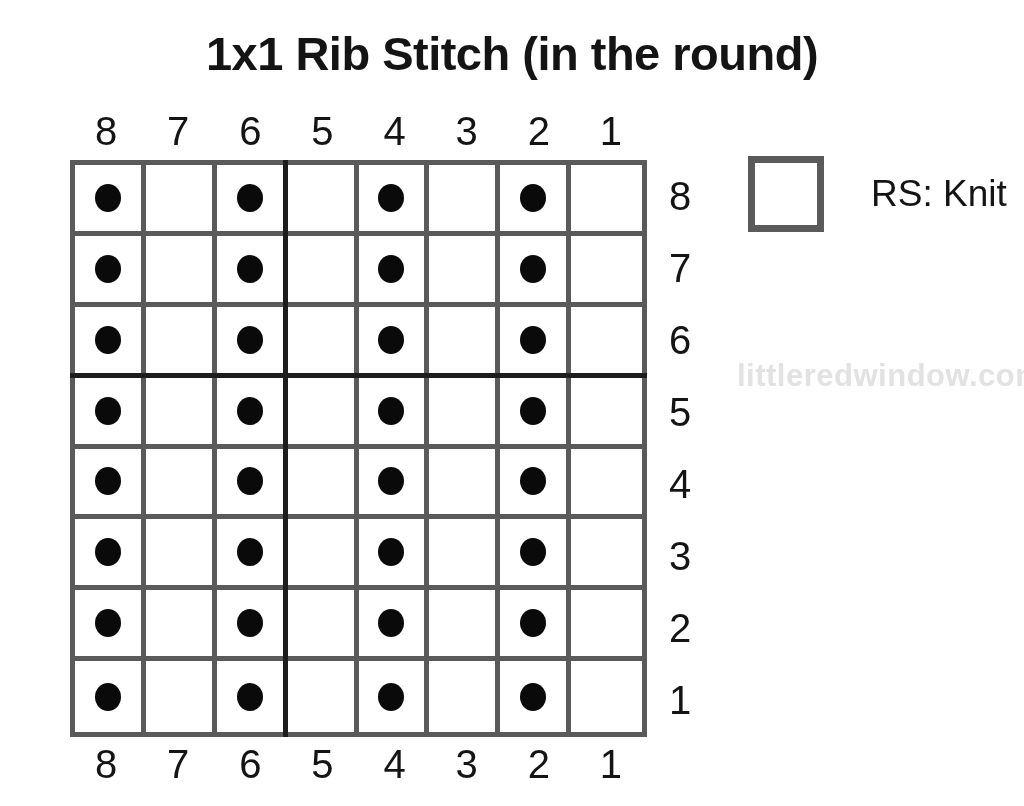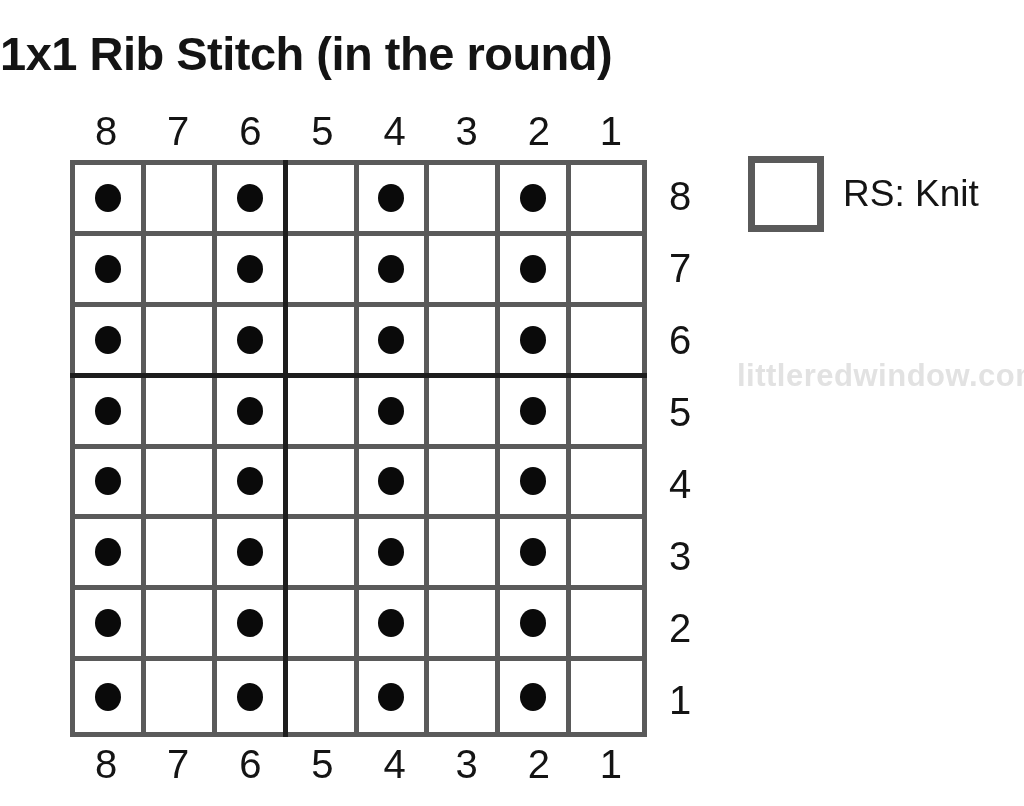--- a/index.html
+++ b/index.html
@@ -14,21 +14,21 @@
   body{
     width:1024px;height:806px;
     background:var(--background);
     font-family:"Liberation Sans", sans-serif;
     color:var(--text);
     position:relative;
     overflow:hidden;
   }
   .page-title{
     position:absolute;left:0;top:26px;width:1024px;
-    text-align:left;
+    text-align:center;
     font-size:47px;font-weight:700;letter-spacing:-0.5px;
     color:var(--text);
   }
   
   .grid{
     position:absolute;left:70px;top:160px;
     width:577px;height:577px;
     box-sizing:border-box;
     border:5px solid var(--grid-line);
     background:#fff;
@@ -68,21 +68,21 @@
   
   .legend{position:absolute;left:748px;top:156px;}
   .legend-item{display:flex;align-items:center;margin-bottom:36px;}
   .legend-box{
     width:76px;height:76px;box-sizing:border-box;
     border:7px solid var(--grid-line);background:#fff;
     display:flex;align-items:center;justify-content:center;
     flex:0 0 auto;
   }
   .legend-dot{width:25px;height:25px;border-radius:50%;background:var(--dot);}
-  .legend-label{margin-left:19px;font-size:37px;color:var(--text);white-space:nowrap;}
+  .legend-label{margin-left:47px;font-size:37px;color:var(--text);white-space:nowrap;}
   .watermark{
     position:absolute;left:737px;top:358px;
     font-size:31px;font-weight:700;letter-spacing:0.5px;
     color:var(--watermark);
   }
 </style>
 </head>
 <body>
 
 <div class="page-title">1x1 Rib Stitch (in the round)</div>

